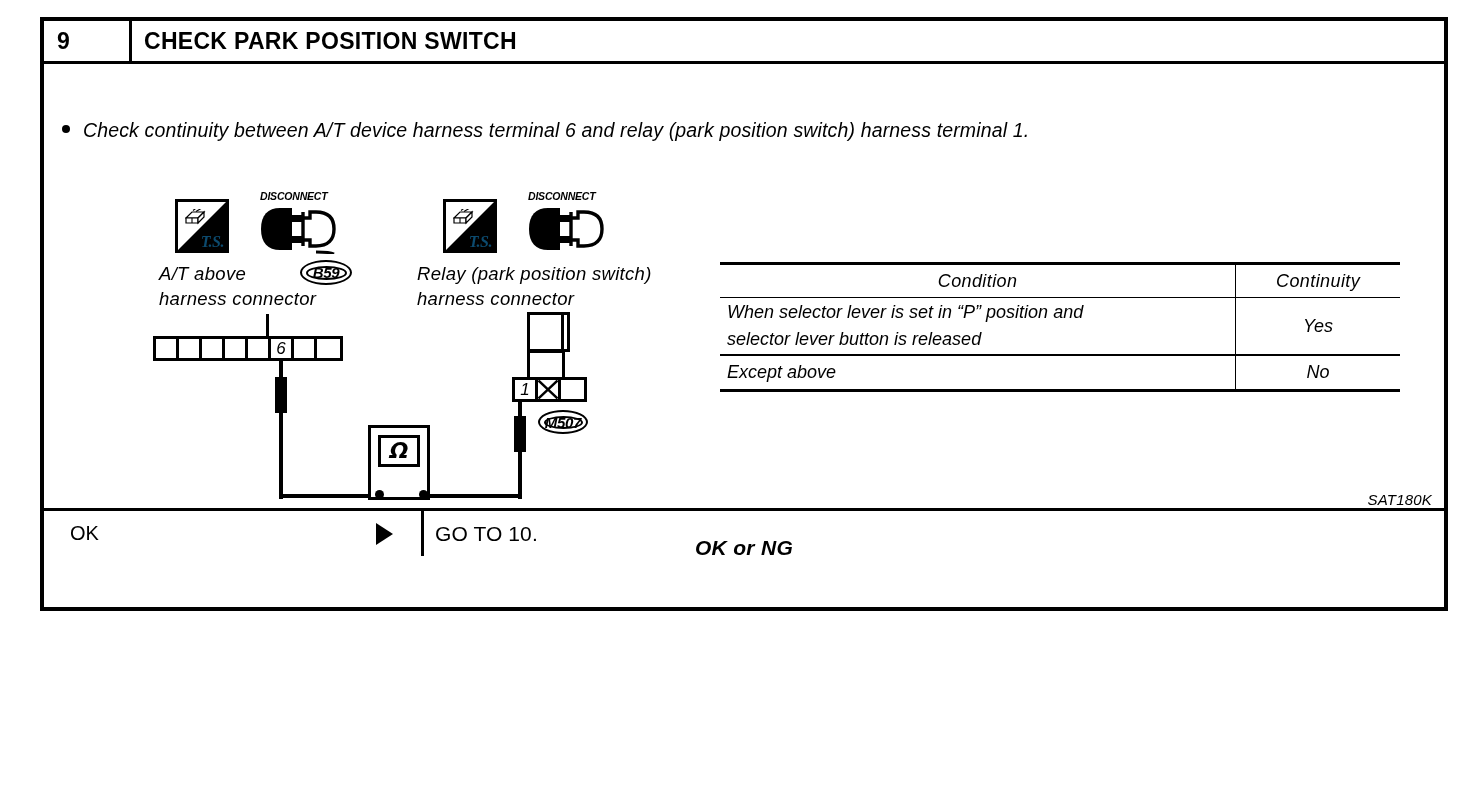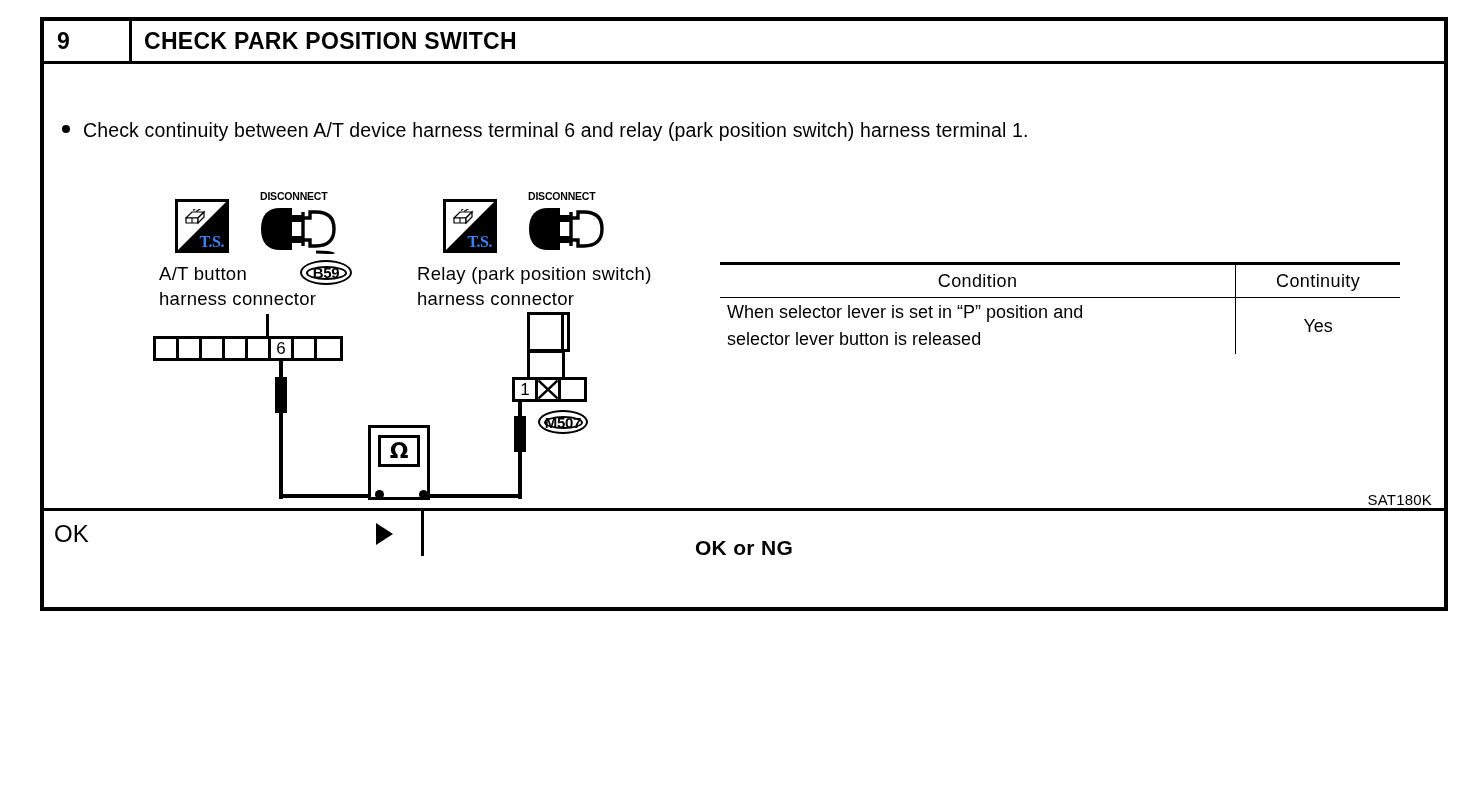--- a/index.html
+++ b/index.html
@@ -52,20 +52,21 @@
     padding-left: 12px;
     font-size: 23px;
     font-weight: bold;
     letter-spacing: 0.3px;
   }
 
   
   .body-area {
     position: relative;
     height: 444px;
+    font-style: italic;
   }
 
   
   .bullet-line {
     position: absolute;
     left: 18px;
     top: 55px;
     display: flex;
     align-items: baseline;
     font-size: 19.5px;
@@ -104,21 +105,21 @@
   .ts-icon .tri {
     position: absolute;
     left: 0; top: 0;
     width: 100%; height: 100%;
     background: linear-gradient(to bottom right, #fff 0 49.5%, #000 50.5% 100%);
   }
   .ts-icon .ts-text {
     position: absolute;
     right: 2px;
     bottom: -1px;
-    color: #3b82f6;
+    color: #0c4a6e;
     font-size: 16px;
     font-weight: bold;
     font-family: "Liberation Serif", serif;
     letter-spacing: -0.5px;
   }
   .ts-icon .conn-mini {
     position: absolute;
     left: 7px;
     top: 7px;
     width: 24px;
@@ -348,22 +349,22 @@
     border-top: 3px solid #000;
     align-items: stretch;
   }
   .result-judge {
     width: 380px;
     border-right: 3px solid #000;
     box-sizing: border-box;
     position: relative;
     display: flex;
     align-items: center;
-    padding-left: 10px;
-    font-size: 24px;
+    padding-left: 26px;
+    font-size: 20px;
   }
   .result-arrow {
     position: absolute;
     right: 28px;
     top: 50%;
     transform: translateY(-50%);
     width: 0;
     height: 0;
     border-left: 17px solid #000;
     border-top: 11px solid transparent;
@@ -415,21 +416,21 @@
         <svg width="80" height="50" viewBox="0 0 80 50" style="position:absolute;left:0;top:14px;">
           <path d="M22,4 C10,4 3,11 3,25 C3,39 10,46 22,46 L34,46 L34,4 Z" fill="#000"></path>
           <rect x="34" y="11" width="10" height="7" fill="#000"></rect>
           <rect x="34" y="32" width="10" height="7" fill="#000"></rect>
           <path d="M45,8 L45,14 L52,14 L52,8 L58,8 C70,8 76,14 76,25 C76,36 70,42 58,42 L52,42 L52,36 L45,36 L45,42 L45,36 L45,14 Z" fill="#fff" stroke="#000" stroke-width="3.4"></path>
           <path d="M58,48 C68,48 74,49 76,50" fill="none" stroke="#000" stroke-width="3"></path>
         </svg>
       </div>
 
       <div class="conn-label" style="left:115px; top:197px;">
-        <div>A/T button</div>
+        <div>A/T above</div>
         <div>harness  connector</div>
       </div>
 
       <div class="badge" style="left:256px; top:196px; width:52px; height:25px;">
         <span class="inner">B59</span>
       </div>
 
       <div class="conn-tab" style="left:181px; top:255px; width:39px; height:14px;"></div>
       <div class="box-outline" style="left:178px; top:252px; width:45px; height:21px; border-width:0;"></div>
       <div class="conn-vline" style="left:222px; top:250px; height:24px;"></div>
@@ -517,27 +518,32 @@
         </tr>
       </thead>
       <tbody>
         <tr class="r1">
           <td class="c-desc">
             <div>When  selector  lever  is  set  in  “P”  position  and</div>
             <div>selector  lever  button  is  released</div>
           </td>
           <td class="c-val">Yes</td>
         </tr>
+        <tr class="r2">
+          <td class="c-desc">Except  above</td>
+          <td class="c-val">No</td>
+        </tr>
       </tbody>
     </table>
 
     <div id="ok-or-ng">OK or NG</div>
   </div>
 
   <div class="result-row">
     <div class="result-judge">
       <span>OK</span>
       <span class="result-arrow"></span>
     </div>
+    <div class="result-action">GO TO 10.</div>
   </div>
 
 
 </div>
 
 </body></html>

